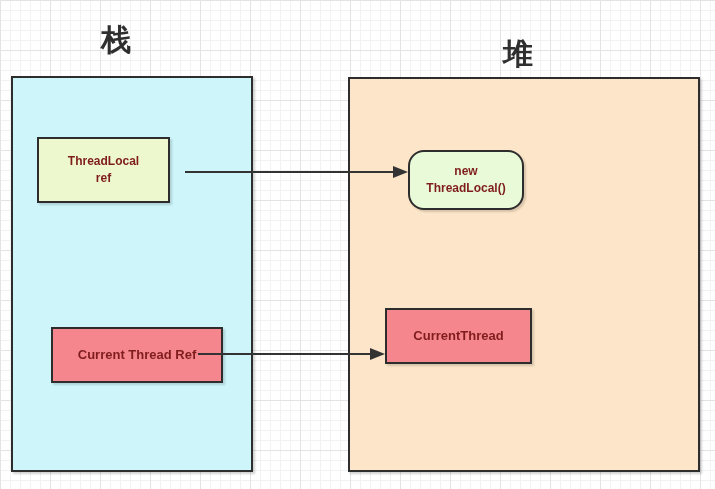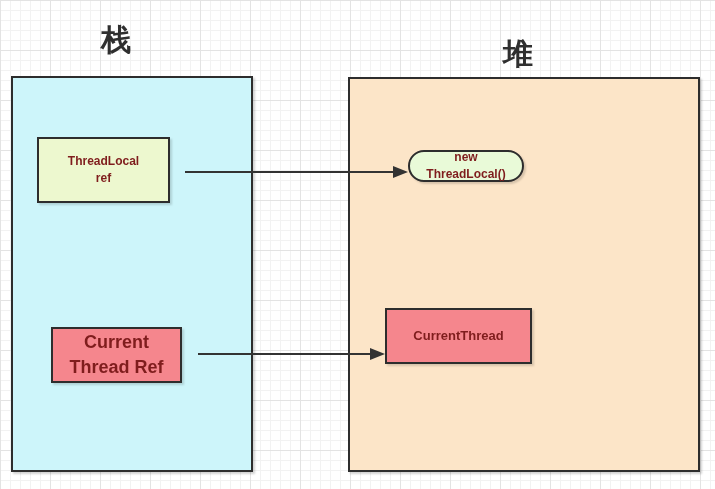--- a/index.html
+++ b/index.html
@@ -41,22 +41,22 @@
     align-items:center;
     justify-content:center;
     text-align:center;
     font-weight:bold;
     color:#7f1d1d;
     white-space:pre-line;
     line-height:1.4;
     box-shadow:2px 2px 2px rgba(0,0,0,0.15);
   }
   #node-threadlocal-ref{left:37px;top:137px;width:133px;height:66px;background:#edf8cf;font-size:12px;}
-  #node-new-threadlocal{left:408px;top:150px;width:116px;height:32px;background:#e9fad8;font-size:12px;border-radius:16px;}
-  #node-current-thread-ref{left:51px;top:327px;width:131px;height:56px;background:#f5868d;font-size:18px;}
+  #node-new-threadlocal{left:408px;top:150px;width:116px;height:60px;background:#e9fad8;font-size:12px;border-radius:16px;}
+  #node-current-thread-ref{left:51px;top:327px;width:172px;height:56px;background:#f5868d;font-size:13px;}
   #node-current-thread{left:385px;top:308px;width:147px;height:56px;background:#f5868d;font-size:13px;}
   .edges{
     position:absolute;left:0;top:0;width:715px;height:489px;
     pointer-events:none;
   }
 </style>
 </head>
 <body>
 
 <div class="canvas">

